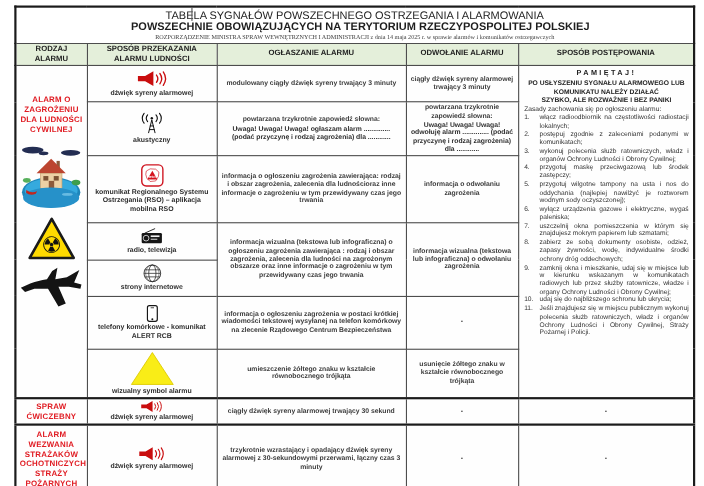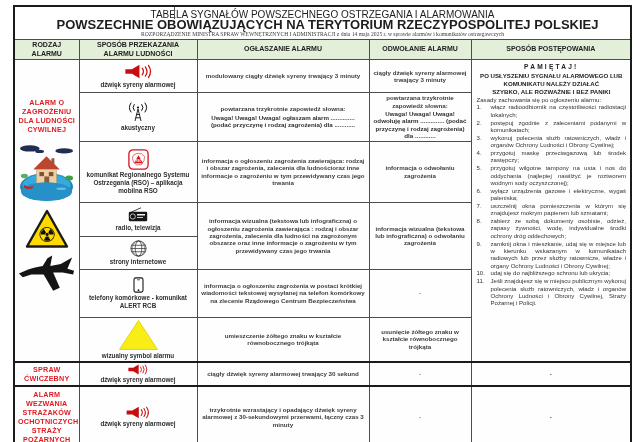--- a/index.html
+++ b/index.html
@@ -6,31 +6,31 @@
     font-family:"Liberation Sans",sans-serif;-webkit-font-smoothing:antialiased;}
   .page{position:absolute;left:13px;top:5px;width:617px;height:431px;}
   table{border-collapse:collapse;table-layout:fixed;width:617px;height:431px;border:2px solid #1b1b1b;background:#fefefe;}
   td,th{border:1px solid #4d4d4d;vertical-align:middle;text-align:center;padding:1px 3px;
     font-size:6.2px;line-height:7.4px;color:#3c3c3c;font-weight:700;overflow:hidden;}
   
   col.c1{width:65px}col.c2{width:118px}col.c3{width:172px}col.c4{width:102px}col.c5{width:160px}
   
   .title-cell{background:#ffffff;padding:2px 0 1px 0;position:relative;vertical-align:top;}
   .t1{font-size:10px;line-height:11px;font-weight:400;color:#1d1d1d;}
-  .t2{font-size:13px;line-height:10.5px;font-weight:700;color:#1d1d1d;margin-left:10px;}
+  .t2{font-size:10px;line-height:10.5px;font-weight:700;color:#1d1d1d;margin-left:10px;}
   .t3{font-family:"Liberation Serif",serif;font-size:5.6px;line-height:7.5px;font-weight:400;color:#3a3a3a;}
   .title-div{position:absolute;left:159px;top:0;width:1px;height:12px;background:#555;}
   
   .head th{background:#e4efda;font-size:7px;line-height:8.6px;font-weight:700;color:#222;padding:1px 2px;}
   
   .h-title{height:32px}.h-head{height:20px}.h-r1{height:33px}.h-r2{height:47px}.h-r3{height:61px}
   .h-r4{height:34px}.h-r5{height:33px}.h-r6{height:48px}.h-r7{height:37px}.h-r8{height:24px}.h-r9{height:62px}
   
   .alarm-name{color:#e01b22;font-size:7.2px;line-height:9px;font-weight:700;letter-spacing:.2px;}
-  .civil-cell{vertical-align:top;padding-top:38px;}
+  .civil-cell{vertical-align:top;padding-top:26px;}
   .civil-cell .imgs{display:flex;flex-direction:column;align-items:center;gap:3px;margin-top:9px;}
   
   .method{display:flex;flex-direction:column;align-items:center;justify-content:center;gap:1.5px;}
   .method .lbl{font-size:6.3px;line-height:7.6px;font-weight:700;color:#2e2e2e;}
   
   .intro{font-weight:700;}
   .alert-line{font-weight:700;color:#2e2e2e;margin-top:1px;}
   
   .proc{vertical-align:top;text-align:left;padding:3px 4px 2px 5px;}
   .proc .remember{text-align:center;font-size:6.6px;letter-spacing:2.2px;font-weight:700;color:#222;line-height:8px;}

